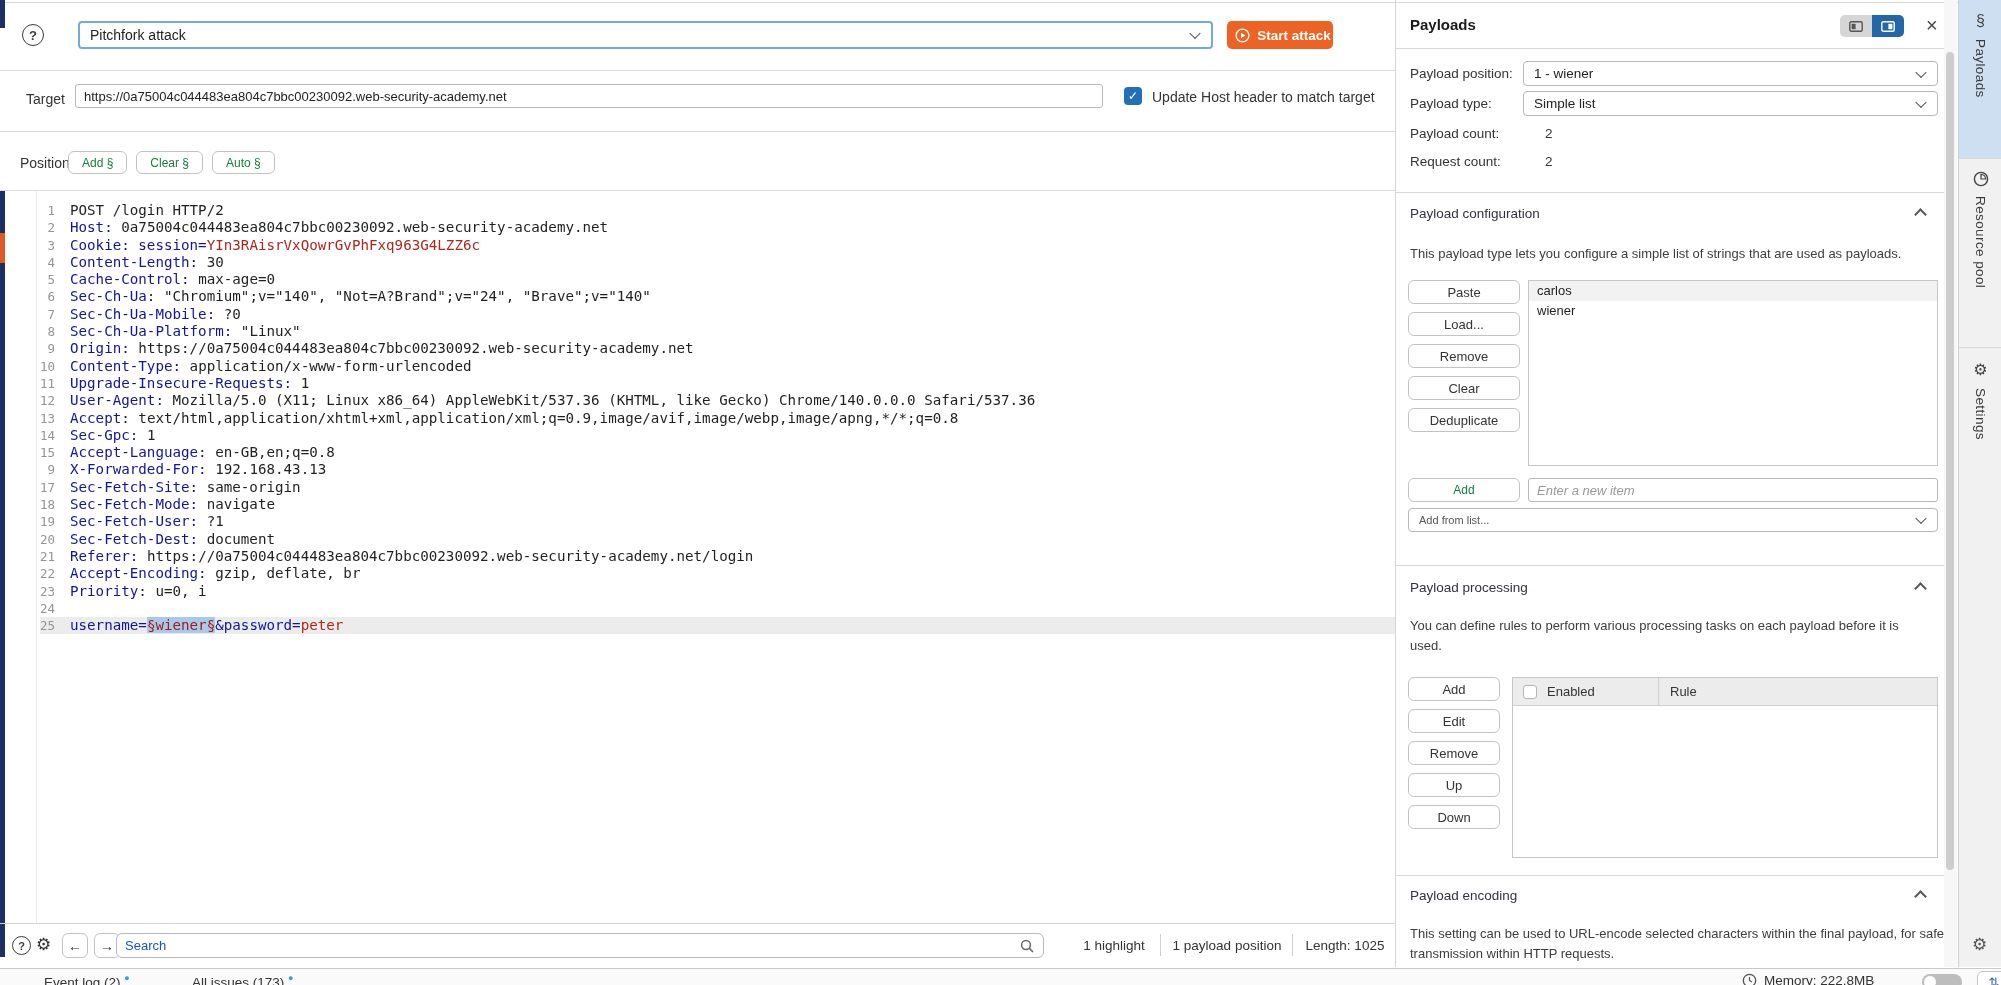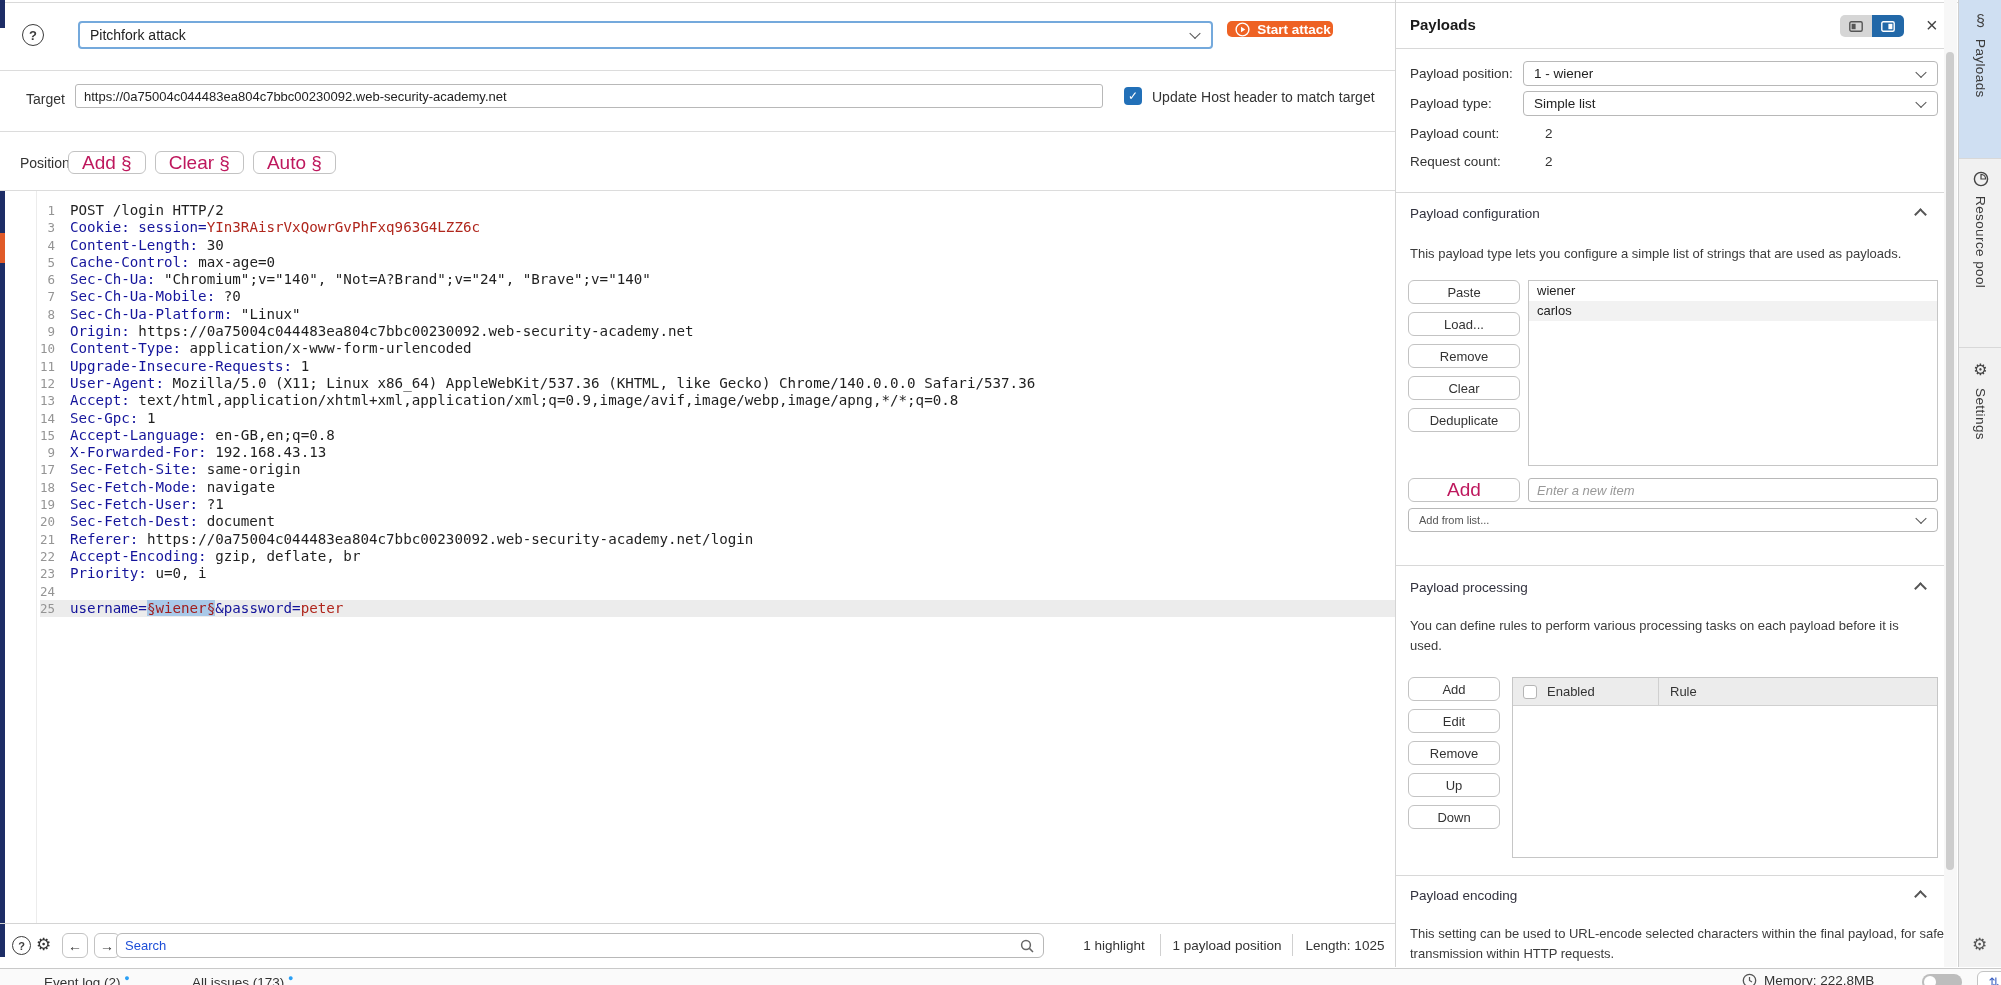--- a/index.html
+++ b/index.html
@@ -21,21 +21,21 @@
   .chev-up { width:9px; height:9px; border-right:2px solid #555; border-bottom:2px solid #555;
        transform:rotate(-135deg); display:inline-block; }
   .btn-orange { background:#ee6224; color:#fff; border:none; border-radius:5px; font-weight:bold;
        font-size:13.5px; display:flex; align-items:center; justify-content:center; gap:7px; cursor:pointer;
        font-family:"Liberation Sans", sans-serif; }
   .txtinput { background:#fff; border:1px solid #b8b8b8; border-radius:3px; font-size:13px; color:#222;
        padding:0 8px; display:flex; align-items:center; position:absolute; }
   .checkbox { width:18px; height:18px; background:#2270b8; border-radius:4px; color:#fff;
        display:flex; align-items:center; justify-content:center; font-size:12px; }
   .lbl { font-size:14px; color:#333; position:absolute; }
-  .btn { background:#fff; border:1px solid #c3c3c3; border-radius:6px; font-size:19px; color:#be185d;
+  .btn { background:#fff; border:1px solid #c3c3c3; border-radius:6px; font-size:12px; color:#15803d;
        display:flex; align-items:center; justify-content:center; cursor:pointer; font-family:"Liberation Sans", sans-serif; }
 
   
   #code-lines { position:absolute; left:0; top:191px; width:1395px; padding-top:11px;
        font-family:"DejaVu Sans Mono", monospace; font-size:14.2px; line-height:17.3px;padding-left:40px; }
   .code-line { white-space:pre; position:relative; }
   .code-line.active { background:#ececec; }
   .lnum { display:inline-block; width:30px; text-align:right; padding-right:15px; color:#949494;
        font-size:12.5px; }
   .sc-h { color:#14149b; }
@@ -100,21 +100,21 @@
   <div class="accent" style="top:191px;height:766px;background:#1d2d66;"></div>
   <div class="accent" style="top:233px;height:30px;background:#e05a28;"></div>
 
   <div class="vline" style="left:1395px;top:0;height:967px;"></div>
 
   <div class="abs help-circle" style="left:22px;top:24px;">?</div>
   <div class="combo focus" style="left:78px;top:21px;width:1135px;height:28px;">
     <span>Pitchfork attack</span>
     <span class="chev"></span>
   </div>
-  <button class="abs btn-orange" style="left:1227px;top:21px;width:106px;height:16px;padding-left:6px;">
+  <button class="abs btn-orange" style="left:1227px;top:21px;width:106px;height:28px;padding-left:6px;">
     <svg width="15" height="15" viewBox="0 0 15 15">
         <circle cx="7.5" cy="7.5" r="6.4" fill="none" stroke="#fff" stroke-width="1.4"></circle>
         <path d="M6 4.7 L10.3 7.5 L6 10.3 Z" fill="#fff"></path>
       </svg>
     <span>Start attack</span>
   </button>
 
   <div class="hline" style="left:0;top:70px;width:1395px;"></div>
 
   <div class="lbl" style="left:26px;top:91px;">Target</div>
@@ -131,20 +131,21 @@
       <button class="btn pos-btn" style="height:23px;padding:0 13px;">Add §</button>
       <button class="btn pos-btn" style="height:23px;padding:0 13px;">Clear §</button>
       <button class="btn pos-btn" style="height:23px;padding:0 13px;">Auto §</button>
     </div>
 
   <div class="hline" style="left:0;top:190px;width:1395px;"></div>
 
   <div class="gutter-line"></div>
   <div id="code-lines">
       <div class="code-line"><span class="lnum">1</span><span><span class="sc-v">POST /login HTTP/2</span></span></div>
+      <div class="code-line"><span class="lnum">2</span><span><span class="sc-h">Host:</span><span class="sc-v"> 0a75004c044483ea804c7bbc00230092.web-security-academy.net</span></span></div>
       <div class="code-line"><span class="lnum">3</span><span><span class="sc-h">Cookie: session=</span><span class="sc-r">YIn3RAisrVxQowrGvPhFxq963G4LZZ6c</span></span></div>
       <div class="code-line"><span class="lnum">4</span><span><span class="sc-h">Content-Length:</span><span class="sc-v"> 30</span></span></div>
       <div class="code-line"><span class="lnum">5</span><span><span class="sc-h">Cache-Control:</span><span class="sc-v"> max-age=0</span></span></div>
       <div class="code-line"><span class="lnum">6</span><span><span class="sc-h">Sec-Ch-Ua:</span><span class="sc-v"> "Chromium";v="140", "Not=A?Brand";v="24", "Brave";v="140"</span></span></div>
       <div class="code-line"><span class="lnum">7</span><span><span class="sc-h">Sec-Ch-Ua-Mobile:</span><span class="sc-v"> ?0</span></span></div>
       <div class="code-line"><span class="lnum">8</span><span><span class="sc-h">Sec-Ch-Ua-Platform:</span><span class="sc-v"> "Linux"</span></span></div>
       <div class="code-line"><span class="lnum">9</span><span><span class="sc-h">Origin:</span><span class="sc-v"> https://0a75004c044483ea804c7bbc00230092.web-security-academy.net</span></span></div>
       <div class="code-line"><span class="lnum">10</span><span><span class="sc-h">Content-Type:</span><span class="sc-v"> application/x-www-form-urlencoded</span></span></div>
       <div class="code-line"><span class="lnum">11</span><span><span class="sc-h">Upgrade-Insecure-Requests:</span><span class="sc-v"> 1</span></span></div>
       <div class="code-line"><span class="lnum">12</span><span><span class="sc-h">User-Agent:</span><span class="sc-v"> Mozilla/5.0 (X11; Linux x86_64) AppleWebKit/537.36 (KHTML, like Gecko) Chrome/140.0.0.0 Safari/537.36</span></span></div>
@@ -220,22 +221,22 @@
   <span class="abs chev-up" style="left:1916px;top:210px;"></span>
   <div class="abs desc" style="left:1410px;top:244px;white-space:nowrap;">This payload type lets you configure a simple list of strings that are used as payloads.</div>
   <div class="abs" style="left:1408px;top:280px;width:112px;">
       <button class="side-btn">Paste</button>
       <button class="side-btn">Load...</button>
       <button class="side-btn">Remove</button>
       <button class="side-btn">Clear</button>
       <button class="side-btn">Deduplicate</button>
     </div>
   <div class="listbox" style="left:1528px;top:280px;width:410px;height:186px;">
+      <div class="pl-item alt">carlos</div>
       <div class="pl-item">wiener</div>
-      <div class="pl-item alt">carlos</div>
     </div>
   <button class="abs btn" style="left:1408px;top:478px;width:112px;height:24px;">Add</button>
   <div class="txtinput ghost-input" style="left:1528px;top:478px;width:410px;height:24px;">
     <span>Enter a new item</span>
   </div>
   <div class="combo" style="left:1408px;top:508px;width:530px;height:24px;font-size:11px;color:#555;">
     <span>Add from list...</span>
       <span class="chev"></span>
   </div>
 

